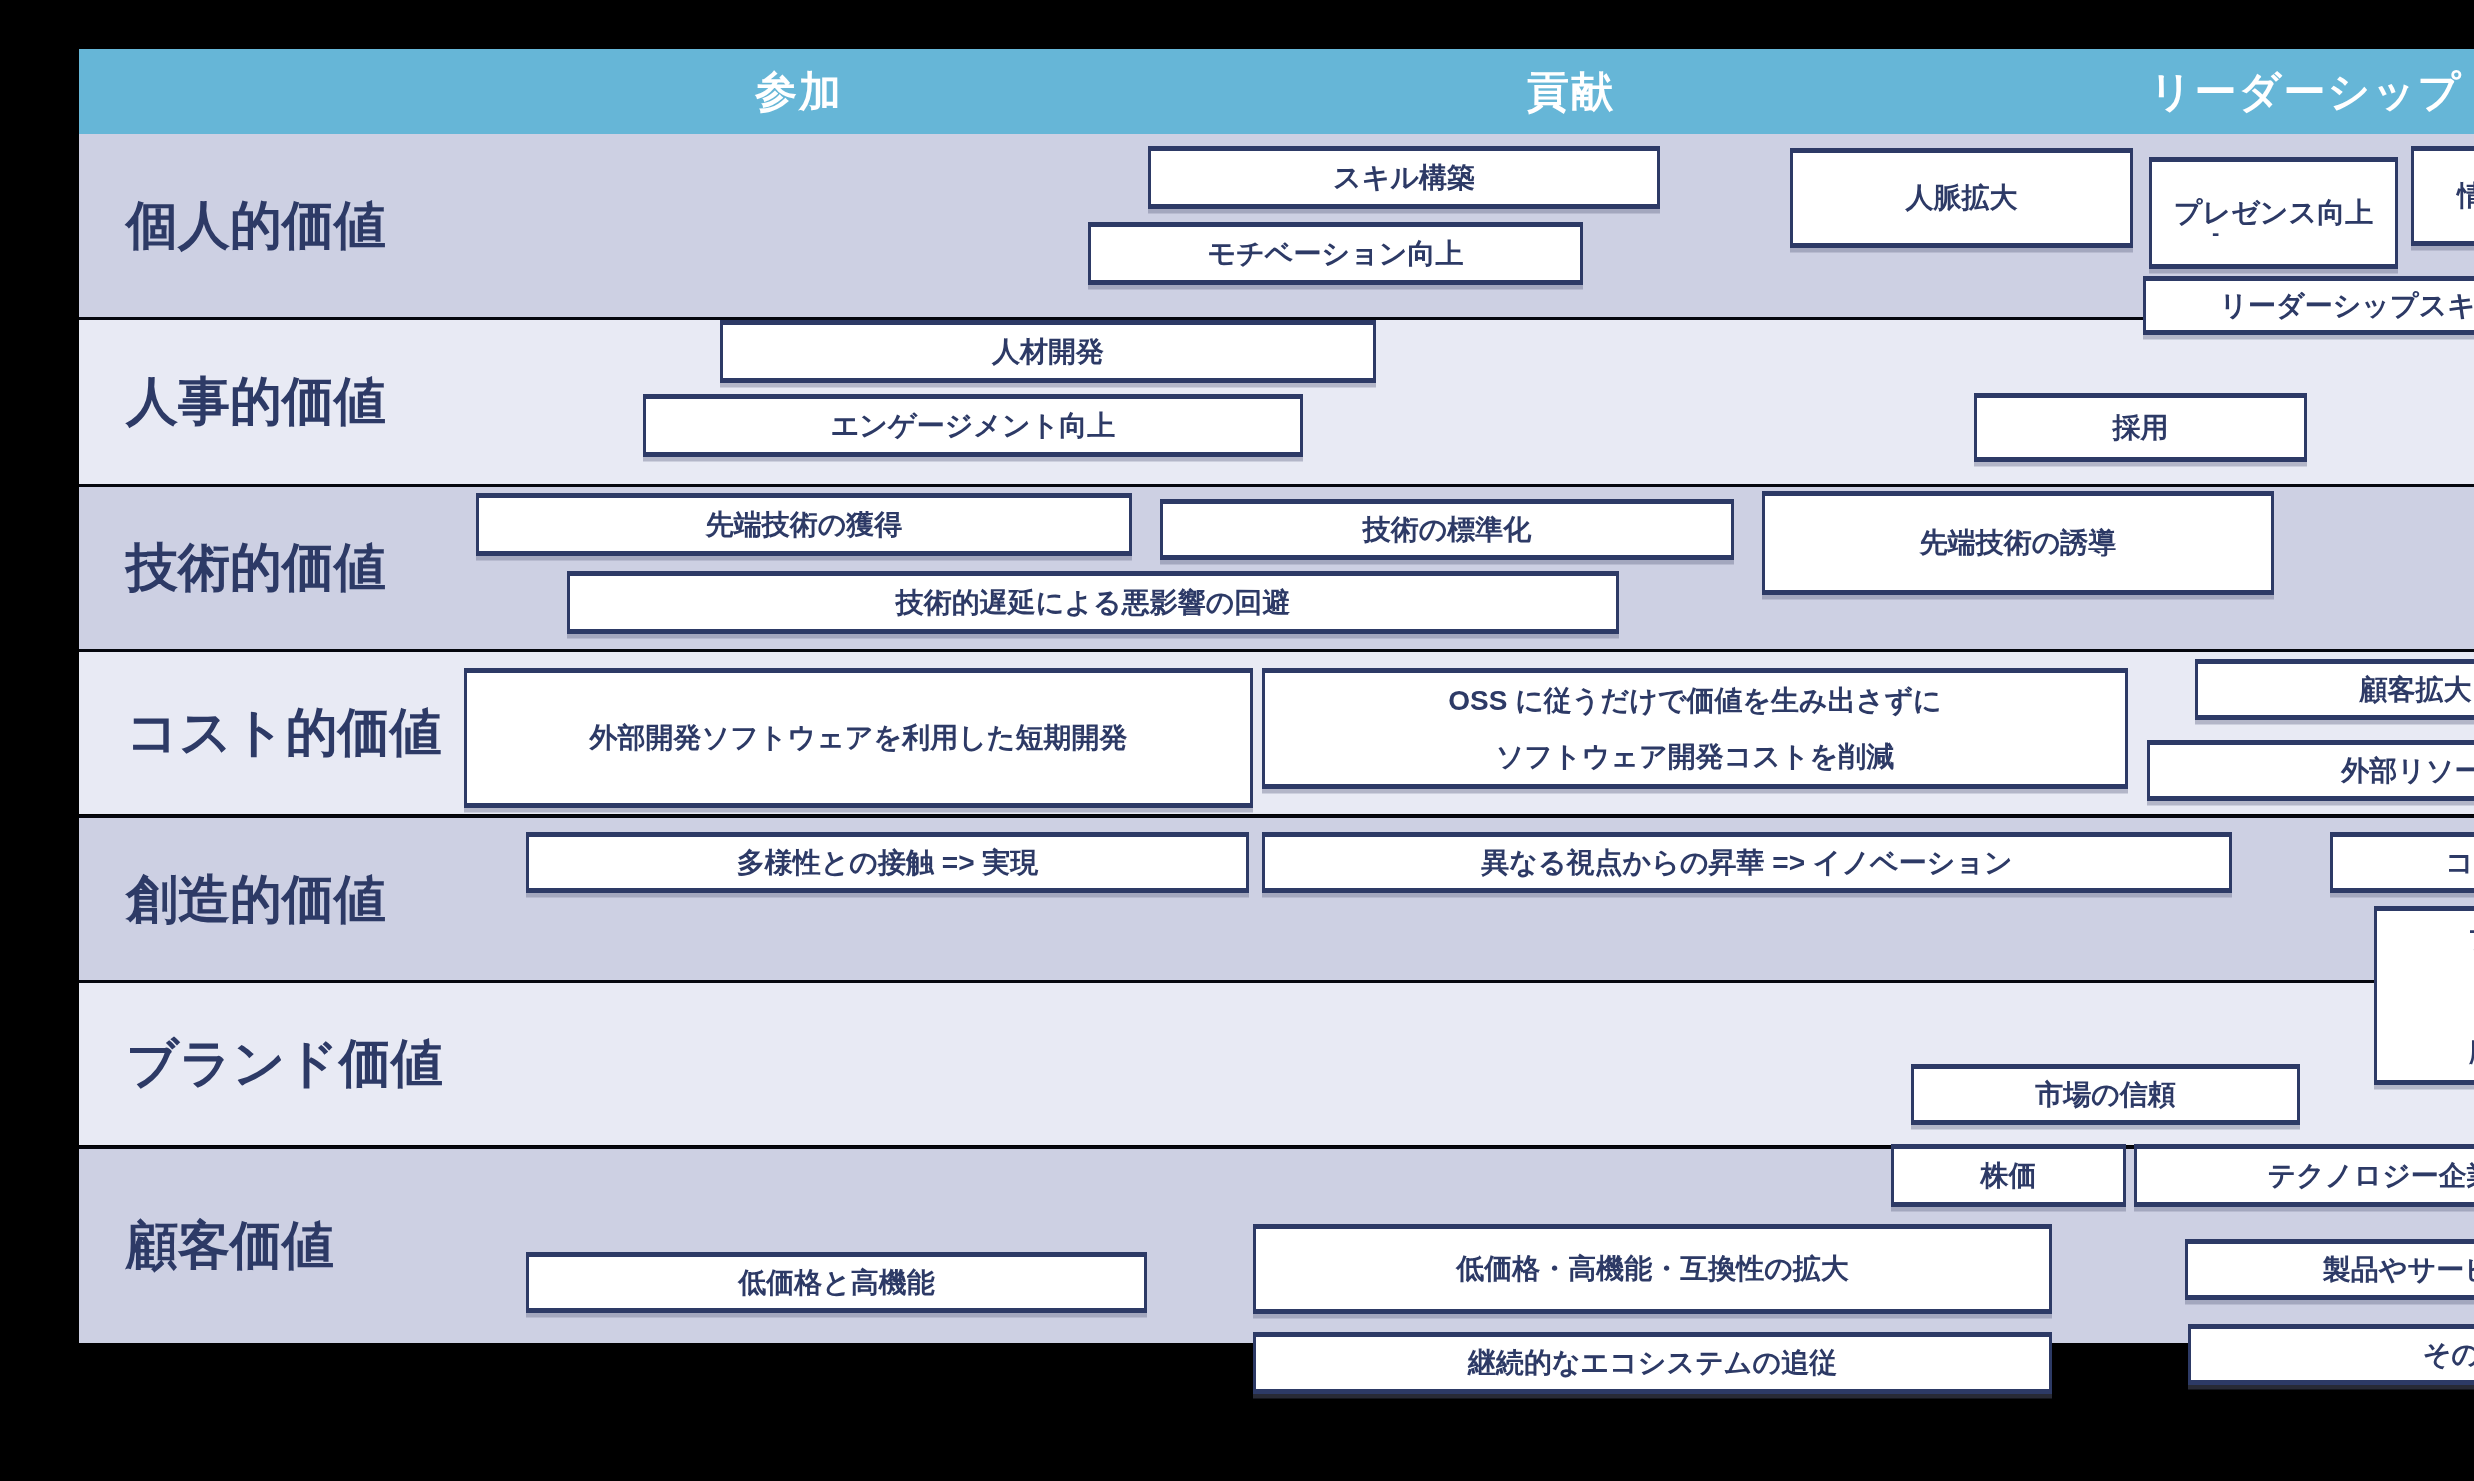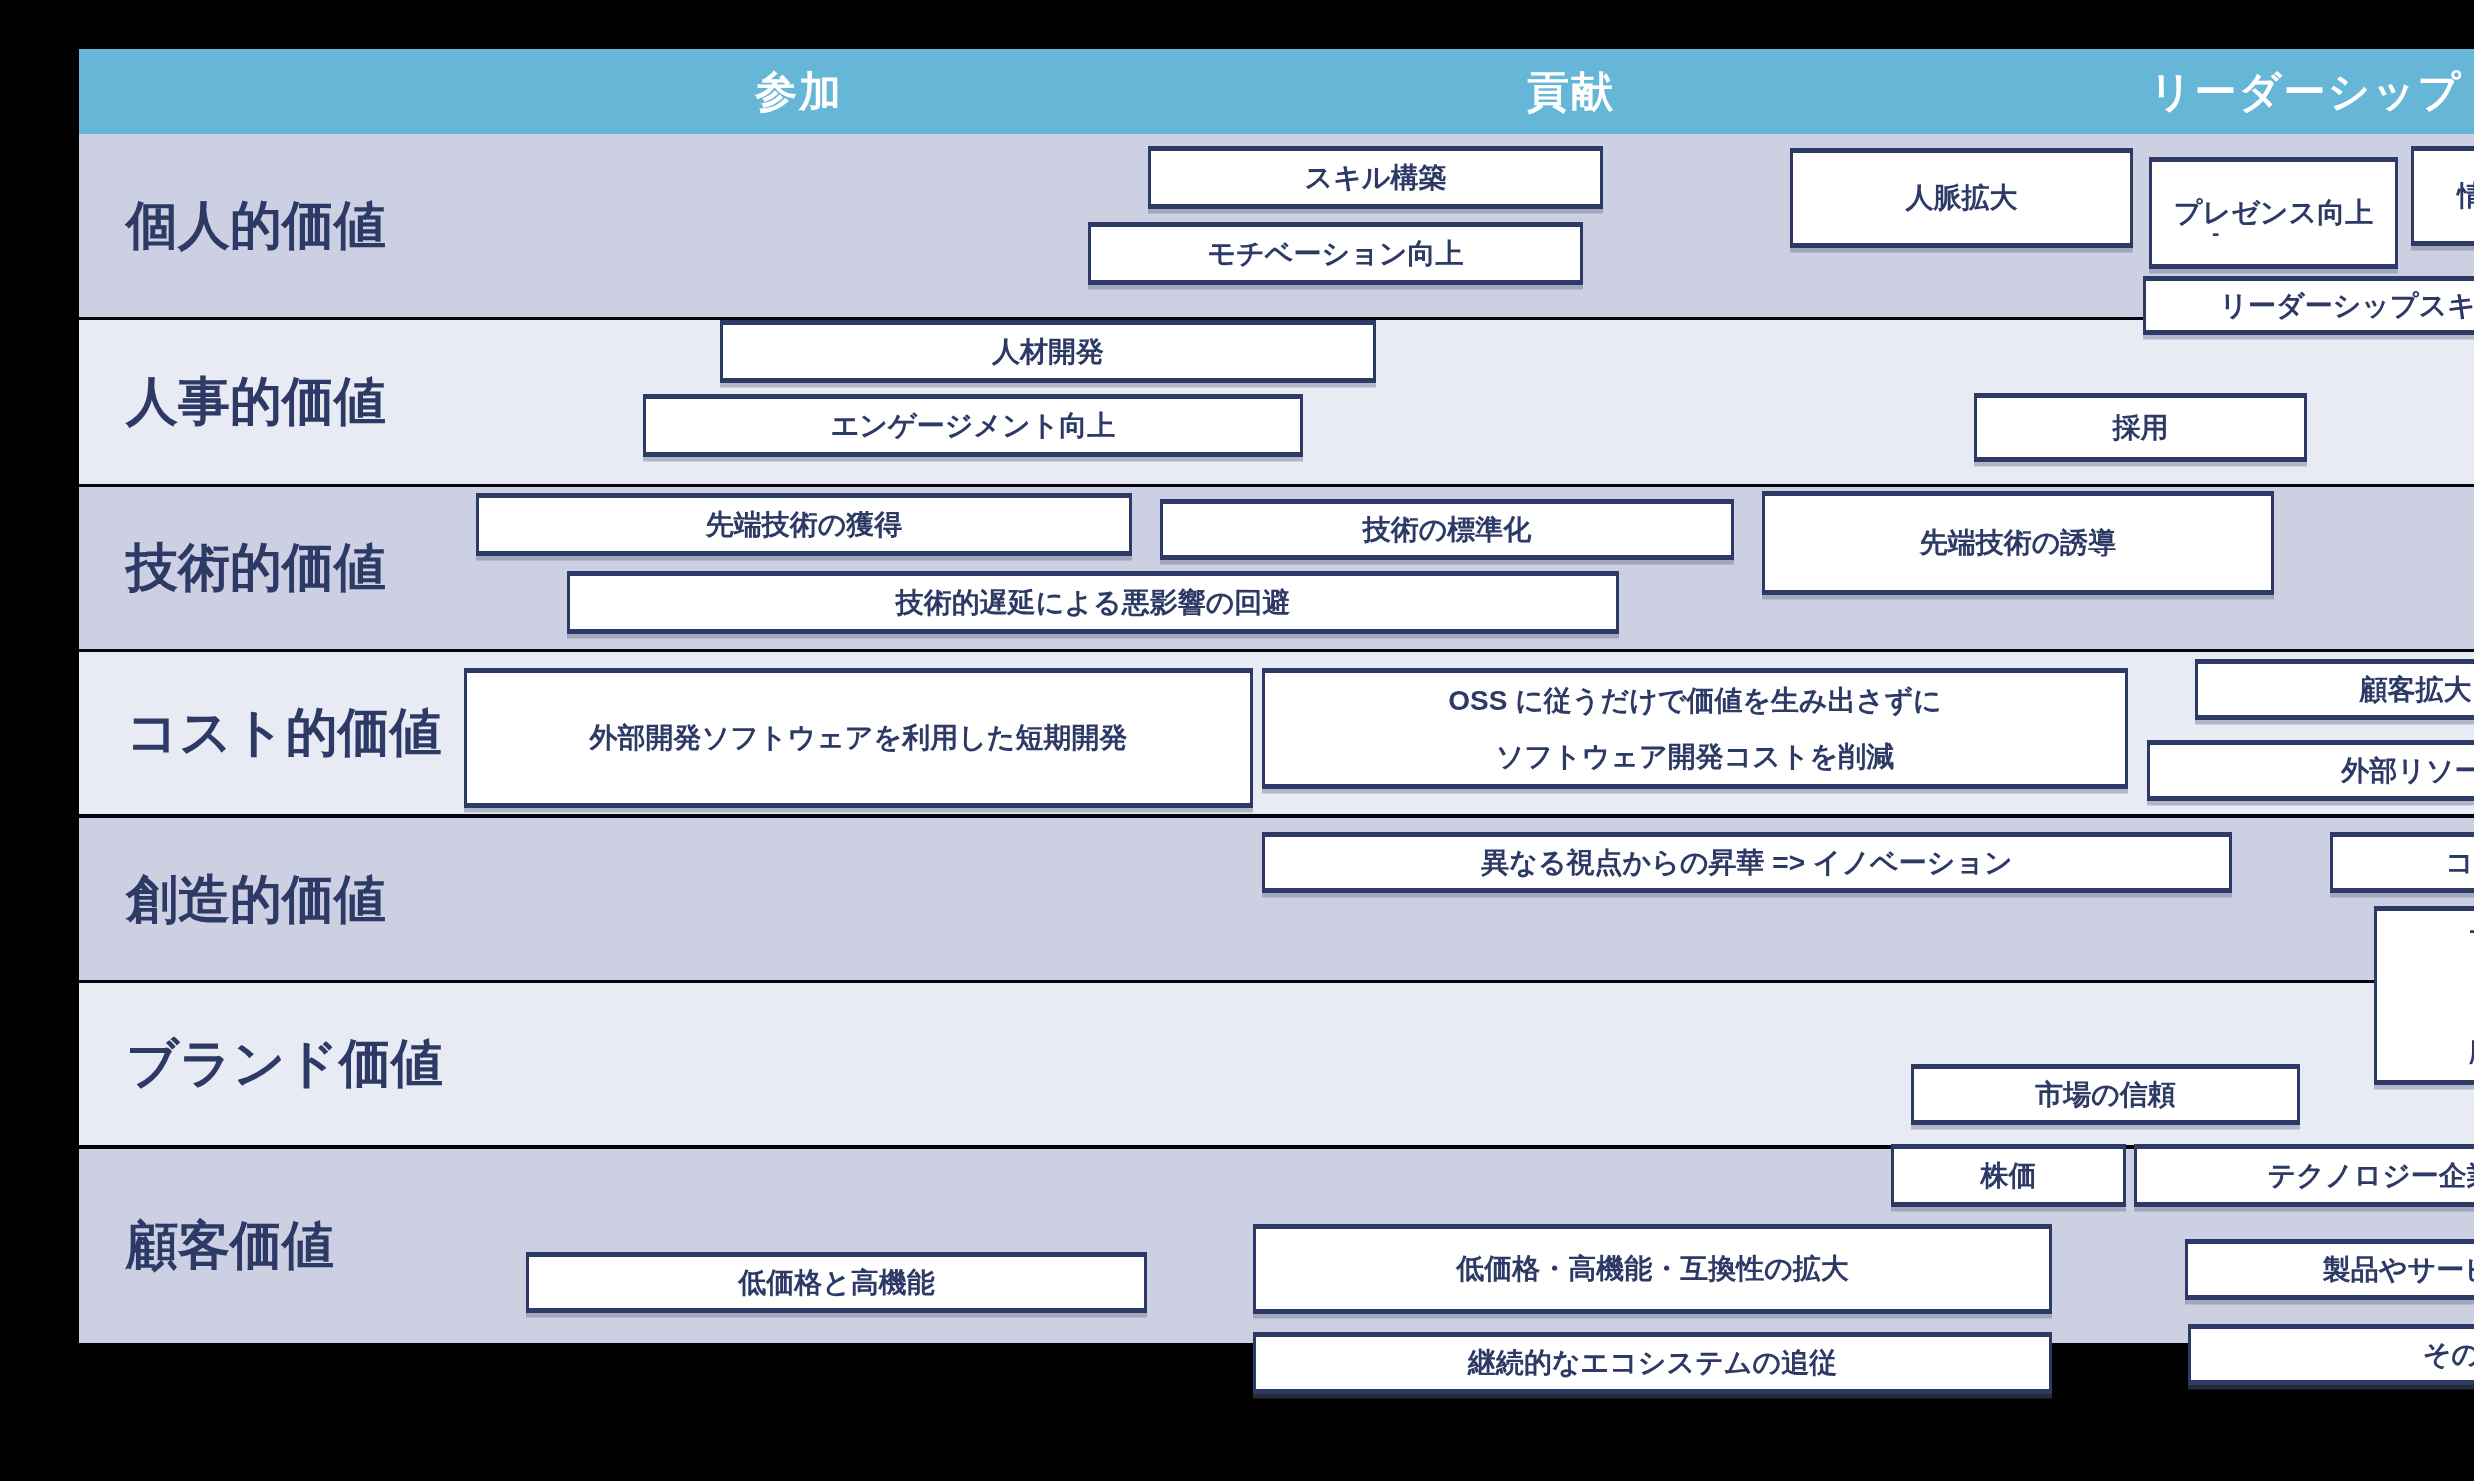--- a/index.html
+++ b/index.html
@@ -49,21 +49,21 @@
     <div class="row row-dark sep" style="top:766px;height:166px;">
       <span class="row-label">創造的価値</span>
     </div>
     <div class="row row-light sep" style="top:931px;height:165px;">
       <span class="row-label">ブランド価値</span>
     </div>
     <div class="row row-dark sep" style="top:1097px;height:197px;">
       <span class="row-label">顧客価値</span>
     </div>
 
-    <div class="box" style="left:1069px;top:97px;width:455px;height:63px;">スキル構築</div>
+    <div class="box" style="left:1069px;top:97px;width:512px;height:63px;">スキル構築</div>
     <div class="box" style="left:1009px;top:173px;width:495px;height:63px;">モチベーション向上</div>
     <div class="box" style="left:1711px;top:99px;width:343px;height:100px;">人脈拡大</div>
     <div class="box" style="left:2070px;top:108px;width:249px;height:112px;text-align:center;">プレゼンス向上</div>
     <div class="box" style="left:2332px;top:97px;width:403px;height:100px;">情報などの自動的な収集</div>
     <div class="box" style="left:2064px;top:227px;width:494px;height:59px;">リーダーシップスキル構築</div>
     <span class="stray" style="left:2133px;top:171px;">-</span>
 
     <div class="box" style="left:641px;top:271px;width:656px;height:63px;">人材開発</div>
     <div class="box" style="left:564px;top:345px;width:660px;height:63px;">エンゲージメント向上</div>
     <div class="box" style="left:1883px;top:344px;width:333px;height:69px;margin-left:12px;">採用</div>
@@ -72,20 +72,21 @@
     <div class="box" style="left:1081px;top:450px;width:574px;height:61px;">技術の標準化</div>
     <div class="box" style="left:1683px;top:442px;width:512px;height:104px;">先端技術の誘導</div>
     <div class="box" style="left:488px;top:522px;width:1052px;height:63px;">技術的遅延による悪影響の回避</div>
 
     <div class="box" style="left:385px;top:619px;width:789px;height:140px;">外部開発ソフトウェアを利用した短期開発</div>
     <div class="box" style="left:1183px;top:619px;width:866px;height:121px;">OSS に従うだけで価値を生み出さずに
 ソフトウェア開発コストを削減</div>
     <div class="box" style="left:2116px;top:610px;width:441px;height:61px;">顧客拡大</div>
     <div class="box" style="left:2068px;top:691px;width:643px;height:61px;">外部リソースの活用</div>
 
+    <div class="box" style="left:447px;top:783px;width:723px;height:61px;">多様性との接触 =&gt; 実現</div>
     <div class="box" style="left:1183px;top:783px;width:970px;height:61px;">異なる視点からの昇華 =&gt; イノベーション</div>
     <div class="box" style="left:2251px;top:783px;width:487px;height:61px;">コミュニティの獲得</div>
     <div class="box" style="left:2295px;top:857px;width:387px;height:179px;">フィードバック
 利用拡大
 顧客満足度向上</div>
 
     <div class="box" style="left:1832px;top:1015px;width:389px;height:61px;">市場の信頼</div>
     <div class="box" style="left:1812px;top:1095px;width:235px;height:63px;">株価</div>
     <div class="box" style="left:2055px;top:1095px;width:693px;height:63px;">テクノロジー企業としての存在感</div>
 

